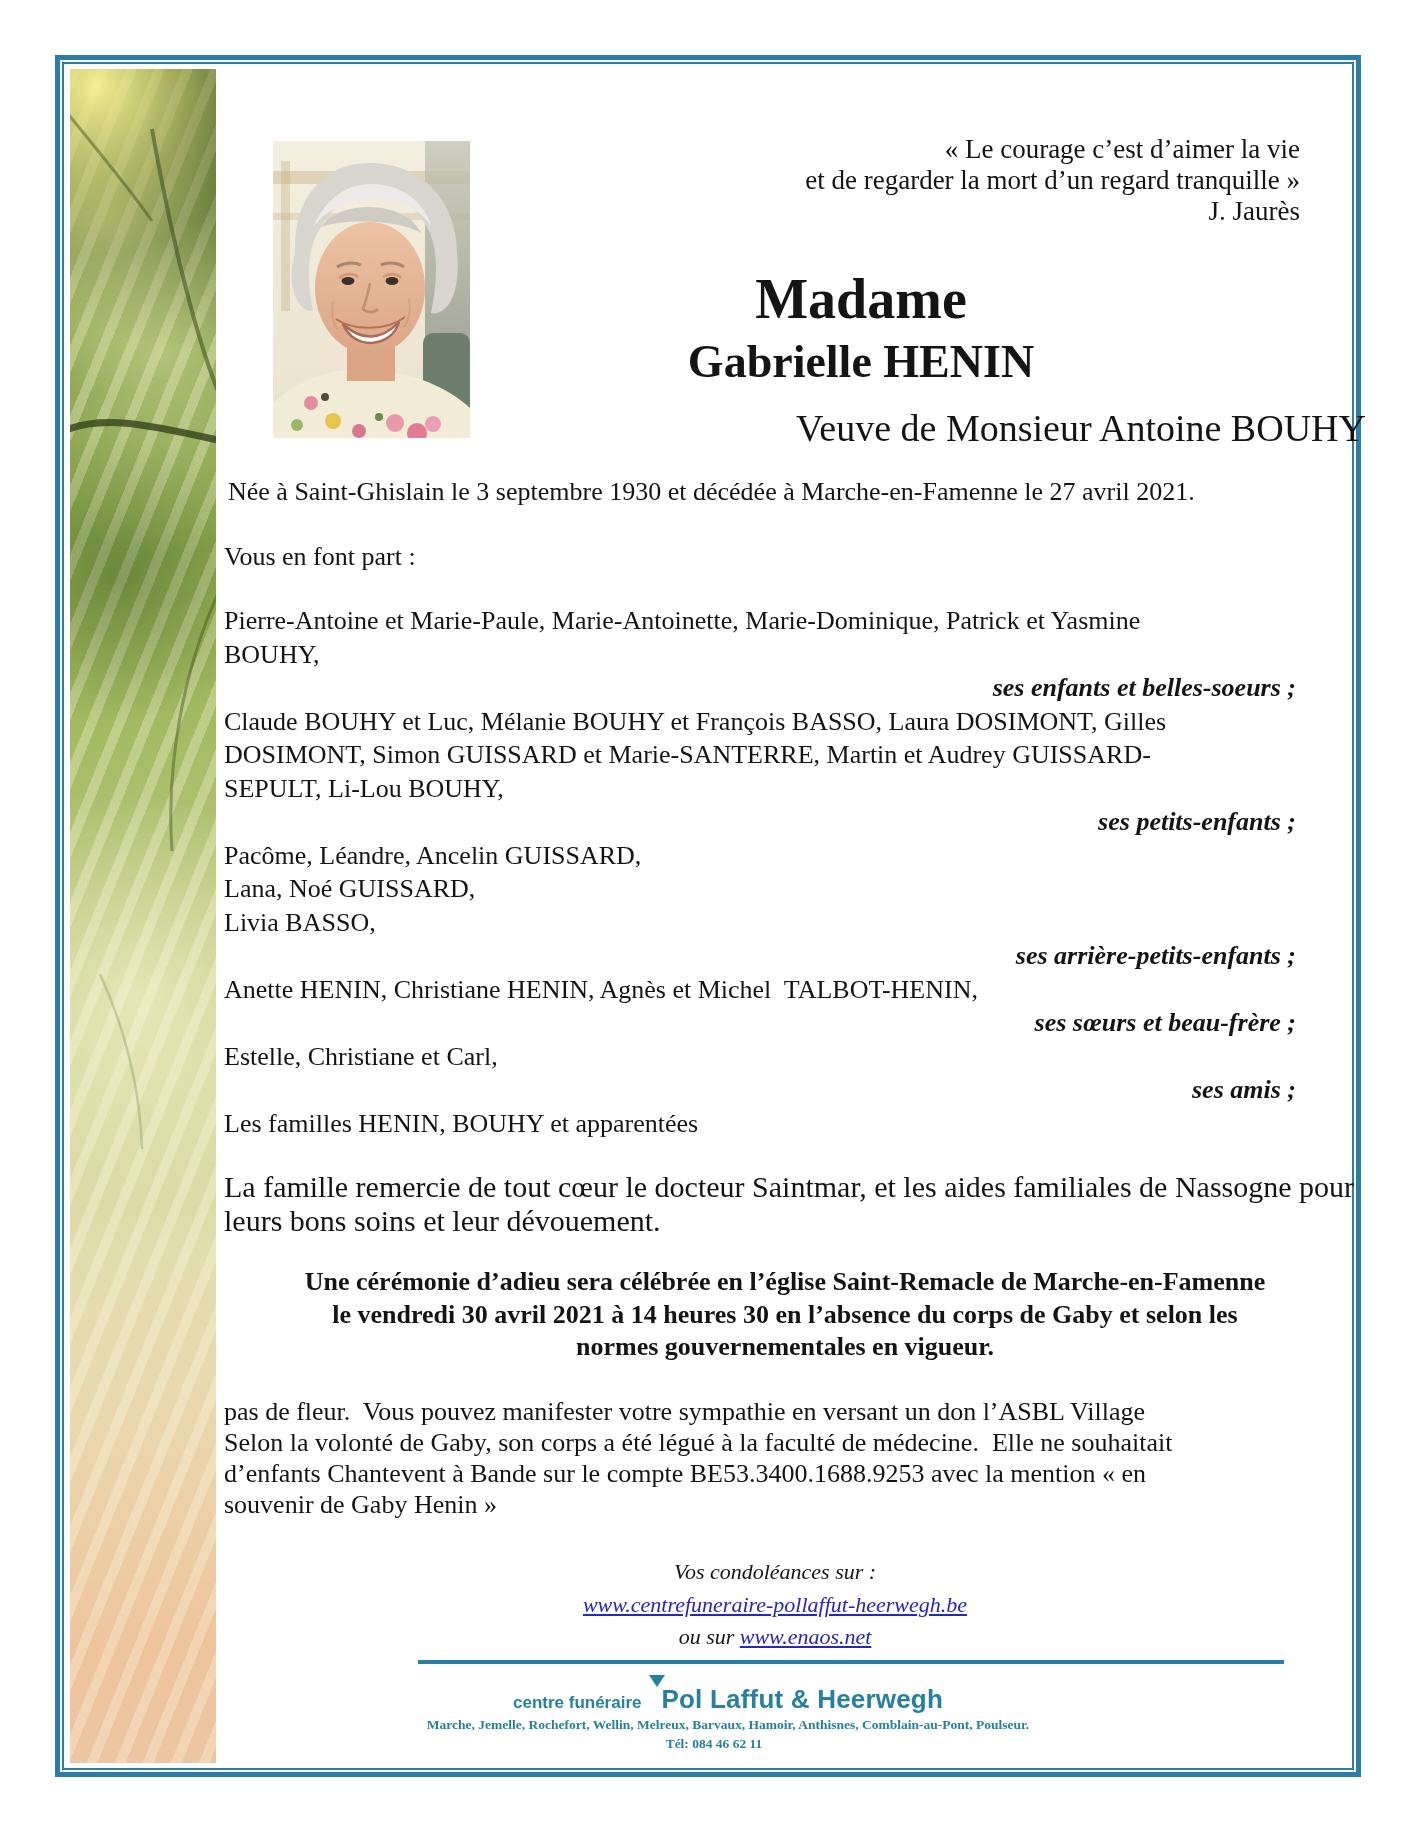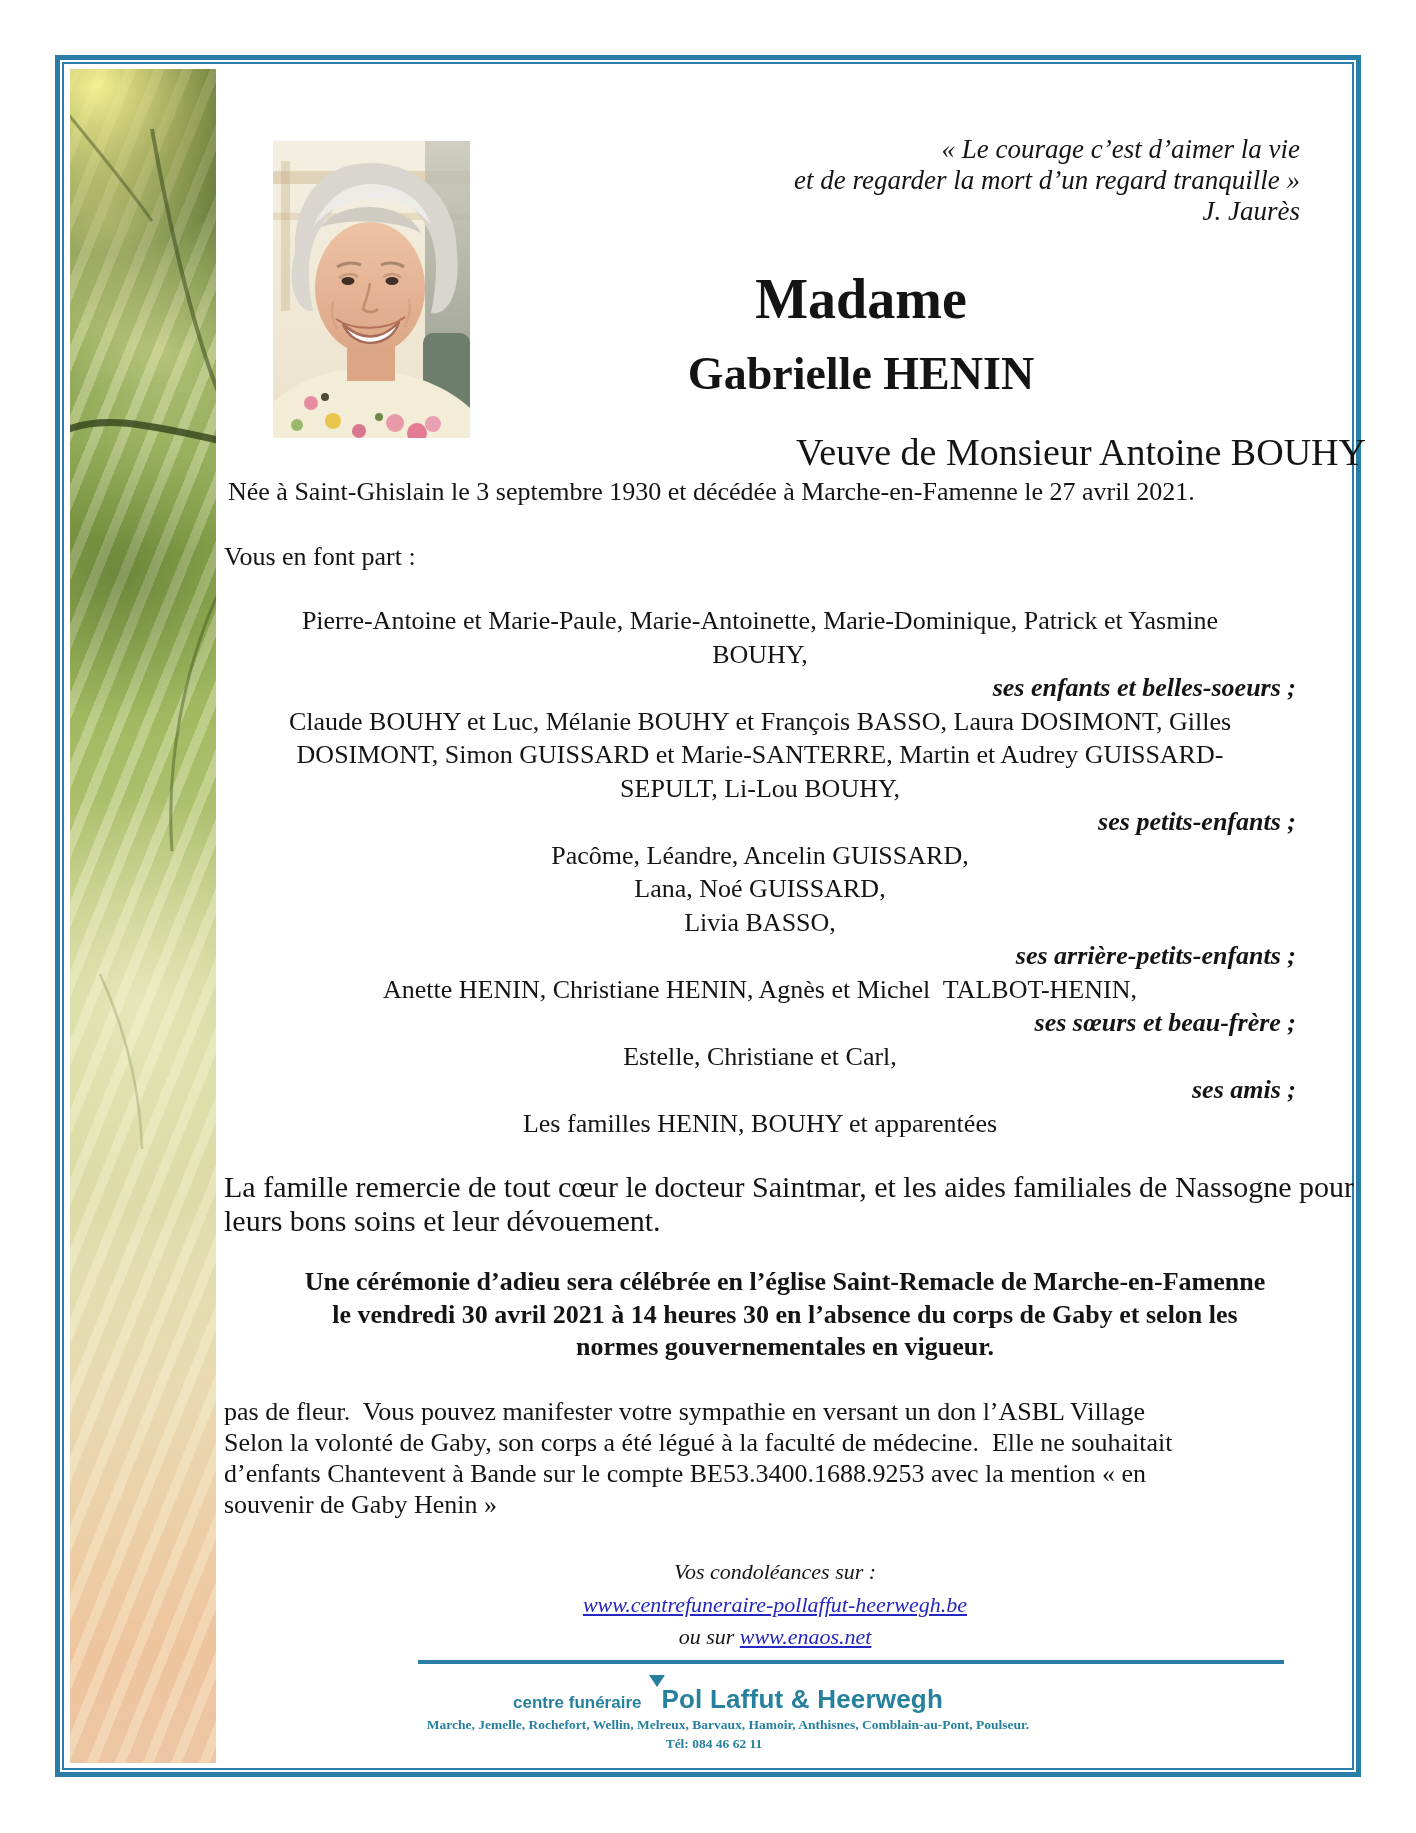--- a/index.html
+++ b/index.html
@@ -29,33 +29,33 @@
       radial-gradient(circle at 45% 55%, rgba(255,250,220,.55) 0%, rgba(255,250,220,0) 22%),
       repeating-linear-gradient(112deg, rgba(255,252,228,.30) 0 10px, rgba(255,252,228,0) 10px 26px),
       linear-gradient(175deg,#4f6d28 0%,#61812f 9%,#74953c 19%,#8aa74c 29%,#a3ba62 39%,
         #bcc87e 50%,#d3d69a 60%,#e2ddae 70%,#e9d9b0 78%,#eccfa6 86%,#eec49d 93%,#ecc6a3 100%);
   }
   .forest svg{position:absolute;inset:0;}
   
   .portrait{position:absolute;left:273px;top:141px;width:197px;height:297px;overflow:hidden;}
   
   .quote{position:absolute;left:700px;top:134px;width:600px;text-align:right;
-         font-style:italic;font-size:27px;line-height:31px;}
+         font-size:27px;line-height:31px;}
   .quote div{white-space:pre;}
   
   .titles{position:absolute;left:356px;top:268px;width:1010px;text-align:center;}
   .t-madame{font-size:56px;line-height:62px;font-weight:bold;margin:0;}
-  .t-name{font-size:46px;line-height:64px;font-weight:bold;margin:12px;}
+  .t-name{font-size:46px;line-height:64px;font-weight:bold;margin:0;}
   .t-widow{font-size:38px;line-height:68px;font-weight:normal;margin:0;text-align:right;}
   
   .line{position:absolute;white-space:pre;font-size:26px;}
   .nee{left:228px;top:477px;}
   .vous{left:224px;top:542px;}
   .family{position:absolute;left:224px;top:604px;width:1072px;font-size:26px;line-height:33.5px;}
-  .family div{white-space:pre;text-align:center;}
+  .family div{white-space:pre;}
   .family .label{text-align:right;font-weight:bold;font-style:italic;}
   .thanks{position:absolute;left:224px;top:1170px;width:1090px;font-size:30px;line-height:34px;}
   .thanks div{white-space:pre;}
   .ceremony{position:absolute;left:240px;top:1266px;width:1090px;text-align:center;
             font-weight:bold;font-size:26px;line-height:32.5px;}
   .ceremony div{white-space:pre;}
   .legacy{position:absolute;left:224px;top:1396px;width:1090px;font-size:26px;line-height:31px;}
   .legacy div{white-space:pre;}
   .condolences{position:absolute;left:224px;top:1556px;width:1102px;text-align:center;
                font-style:italic;font-size:22px;line-height:32.5px;}

